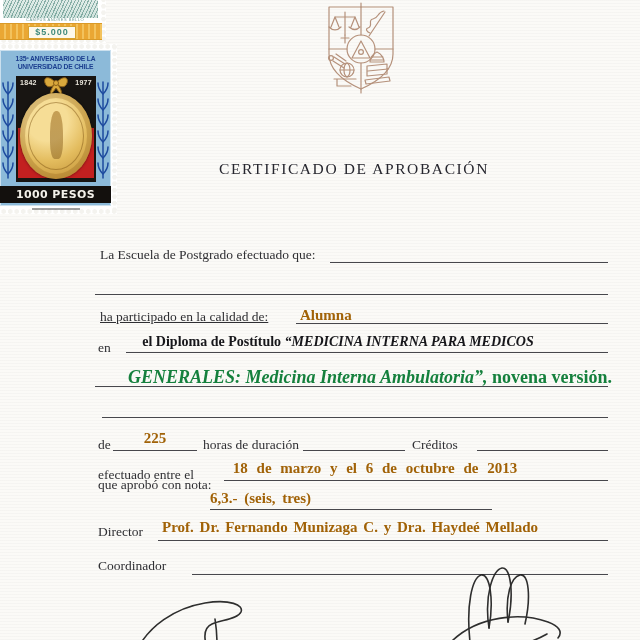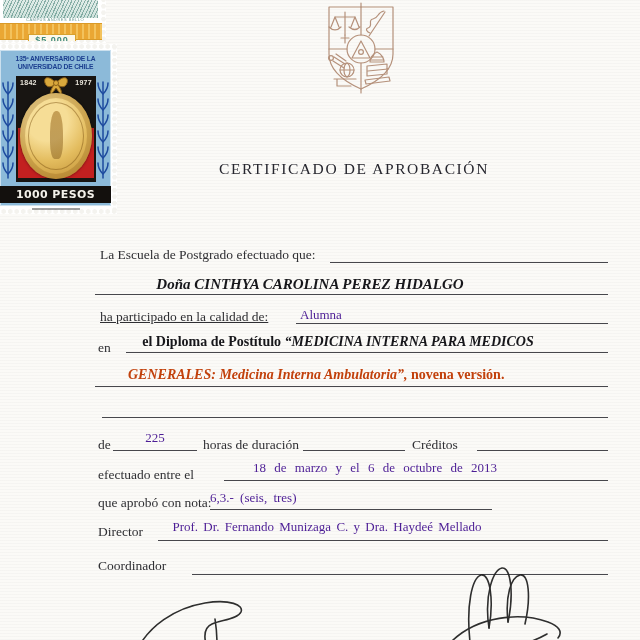--- a/index.html
+++ b/index.html
@@ -15,27 +15,27 @@
 
   
   .ul{position:absolute;height:1.2px;background:#47474c;}
 
   
   .title{position:absolute;left:100px;width:508px;text-align:center;
     font-size:16px;letter-spacing:1.3px;color:#26262e;}
   .subtitle{position:absolute;left:100px;width:508px;text-align:center;
     font-size:15.5px;letter-spacing:1.6px;color:#26262e;}
   .lbl{position:absolute;font-size:13.5px;color:#2f2f33;white-space:nowrap;}
-  .val{position:absolute;font-size:13px;font-weight:normal;color:#4c1d95;white-space:nowrap;}
+  .val{position:absolute;font-size:15px;font-weight:bold;color:#a16207;white-space:nowrap;}
   .val-it{font-style:italic;}
   .name{position:absolute;left:100px;width:420px;text-align:center;
     font-size:15px;font-weight:bold;font-style:italic;color:#17171b;}
   .prog1{position:absolute;left:130px;width:416px;text-align:center;
     font-size:14px;font-weight:bold;color:#17171b;white-space:nowrap;}
-  .prog2{position:absolute;left:128px;font-size:14px;font-weight:bold;color:#c2410c;white-space:nowrap;}
+  .prog2{position:absolute;left:128px;font-size:18px;font-weight:bold;color:#15803d;white-space:nowrap;}
 
   
   .backing{position:absolute;background:#ffffff;}
   .perf-x{position:absolute;height:5px;left:0;right:0;
     background:radial-gradient(circle 2.2px at 3.2px 2.5px, #f4f3ef 2.1px, rgba(0,0,0,0) 2.4px);
     background-size:6.5px 5px;background-repeat:repeat-x;}
   .perf-y{position:absolute;width:5px;top:0;bottom:0;
     background:radial-gradient(circle 2.2px at 2.5px 3.2px, #f4f3ef 2.1px, rgba(0,0,0,0) 2.4px);
     background-size:5px 6.5px;background-repeat:repeat-y;}
 
@@ -47,21 +47,21 @@
     border-bottom:1px solid #7fae a4;}
   .campus-caption{position:absolute;left:0;top:17px;width:104px;text-align:center;
     font-family:"Liberation Sans",sans-serif;font-size:8px;color:#6d9c93;
     transform:scale(0.5);transform-origin:50% 0;letter-spacing:1px;white-space:nowrap;}
   .campus-band{position:absolute;left:0;top:23px;width:102px;height:15px;
     background:repeating-linear-gradient(90deg,#eaa733 0 4px,#f3c25c 4px 6px);
     border-top:1px solid #d99a28;border-bottom:1px solid #d99a28;}
   .campus-valuebox{position:absolute;left:28px;top:1.5px;width:46px;height:11px;
     background:#fdf8ea;border:1px solid #c9step;border:1px solid #d7a22e;
     text-align:center;font-family:"Liberation Sans",sans-serif;
-    font-size:9px;font-weight:bold;color:#3f8a7c;letter-spacing:1px;line-height:11px;margin-top:8px;}
+    font-size:9px;font-weight:bold;color:#3f8a7c;letter-spacing:1px;line-height:11px;}
 
   .stamp-chile{position:absolute;left:0;top:50px;width:111px;height:156px;
     background:#8cbad9;box-shadow:inset 0 0 0 1px rgba(255,255,255,0.55);overflow:hidden;}
   .chile-title{position:absolute;left:0;width:111px;text-align:center;
     font-family:"Liberation Sans",sans-serif;font-weight:bold;font-size:7px;
     color:#1c3f8f;letter-spacing:-0.2px;transform:scaleX(0.96);white-space:nowrap;}
   .chile-panel{position:absolute;left:16px;top:26px;width:80px;height:106px;background:#181512;}
   .chile-red{position:absolute;left:2px;top:52px;right:2px;height:50px;background:#c32020;}
   .chile-year{position:absolute;top:3px;font-family:"Liberation Sans",sans-serif;
     font-size:7px;font-weight:bold;color:#eae6dc;letter-spacing:0.3px;}
@@ -179,21 +179,20 @@
       <path d="M47,64 L67,62 M47,64 V74 M67,62 V72 M48,69 L68,67 M47,74 L67,72"></path>
       <path d="M45,78 L69,75 L70,79 L46,82 Z"></path>
     </g>
   </svg>
 
   <div class="subtitle" style="top:160px;">CERTIFICADO DE APROBACIÓN</div>
 
   <div class="lbl" style="left:100px;top:247px;">La Escuela de Postgrado efectuado que:</div>
   <div class="ul" style="left:330px;width:278px;top:262px;"></div>
 
-  <div class="name" style="top:276px;">Doña CINTHYA CAROLINA PEREZ HIDALGO</div>
   <div class="ul" style="left:95px;width:513px;top:294px;"></div>
 
   <div class="lbl" style="left:100px;top:309px;text-decoration:underline;">ha participado en la calidad de:</div>
   <div class="val" style="left:300px;top:307px;">Alumna</div>
   <div class="ul" style="left:296px;width:312px;top:323px;"></div>
 
   <div class="lbl" style="left:98px;top:340px;">en</div>
   <div class="prog1" style="top:334px;">
     <span>el Diploma de Postítulo</span>
     <span class="val-it" style="position:static;margin-top:11px;">“MEDICINA INTERNA PARA MEDICOS</span>
@@ -213,21 +212,21 @@
   <div class="ul" style="left:113px;width:84px;top:450px;"></div>
   <div class="lbl" style="left:203px;top:437px;">horas de duración</div>
   <div class="ul" style="left:303px;width:102px;top:450px;"></div>
   <div class="lbl" style="left:412px;top:437px;">Créditos</div>
   <div class="ul" style="left:477px;width:131px;top:450px;"></div>
 
   <div class="lbl" style="left:98px;top:467px;">efectuado entre el</div>
   <div class="val" style="left:225px;width:300px;top:460px;text-align:center;word-spacing:5px;">18 de marzo y el 6 de octubre de 2013</div>
   <div class="ul" style="left:224px;width:384px;top:480px;"></div>
 
-  <div class="lbl" style="left:98px;top:495px;">que aprobó con nota:</div>
+  <div class="lbl" style="left:98px;top:477px;">que aprobó con nota:</div>
   <div class="val" style="left:210px;top:490px;word-spacing:3px;">6,3.- (seis, tres)</div>
   <div class="ul" style="left:210px;width:282px;top:509px;"></div>
 
   <div class="lbl" style="left:98px;top:524px;">Director</div>
   <div class="val" style="left:162px;width:330px;top:519px;text-align:center;word-spacing:2px;">Prof. Dr. Fernando Munizaga C. y Dra. Haydeé Mellado</div>
   <div class="ul" style="left:158px;width:450px;top:540px;"></div>
 
   <div class="lbl" style="left:98px;top:558px;">Coordinador</div>
   <div class="ul" style="left:192px;width:416px;top:574px;"></div>
 

